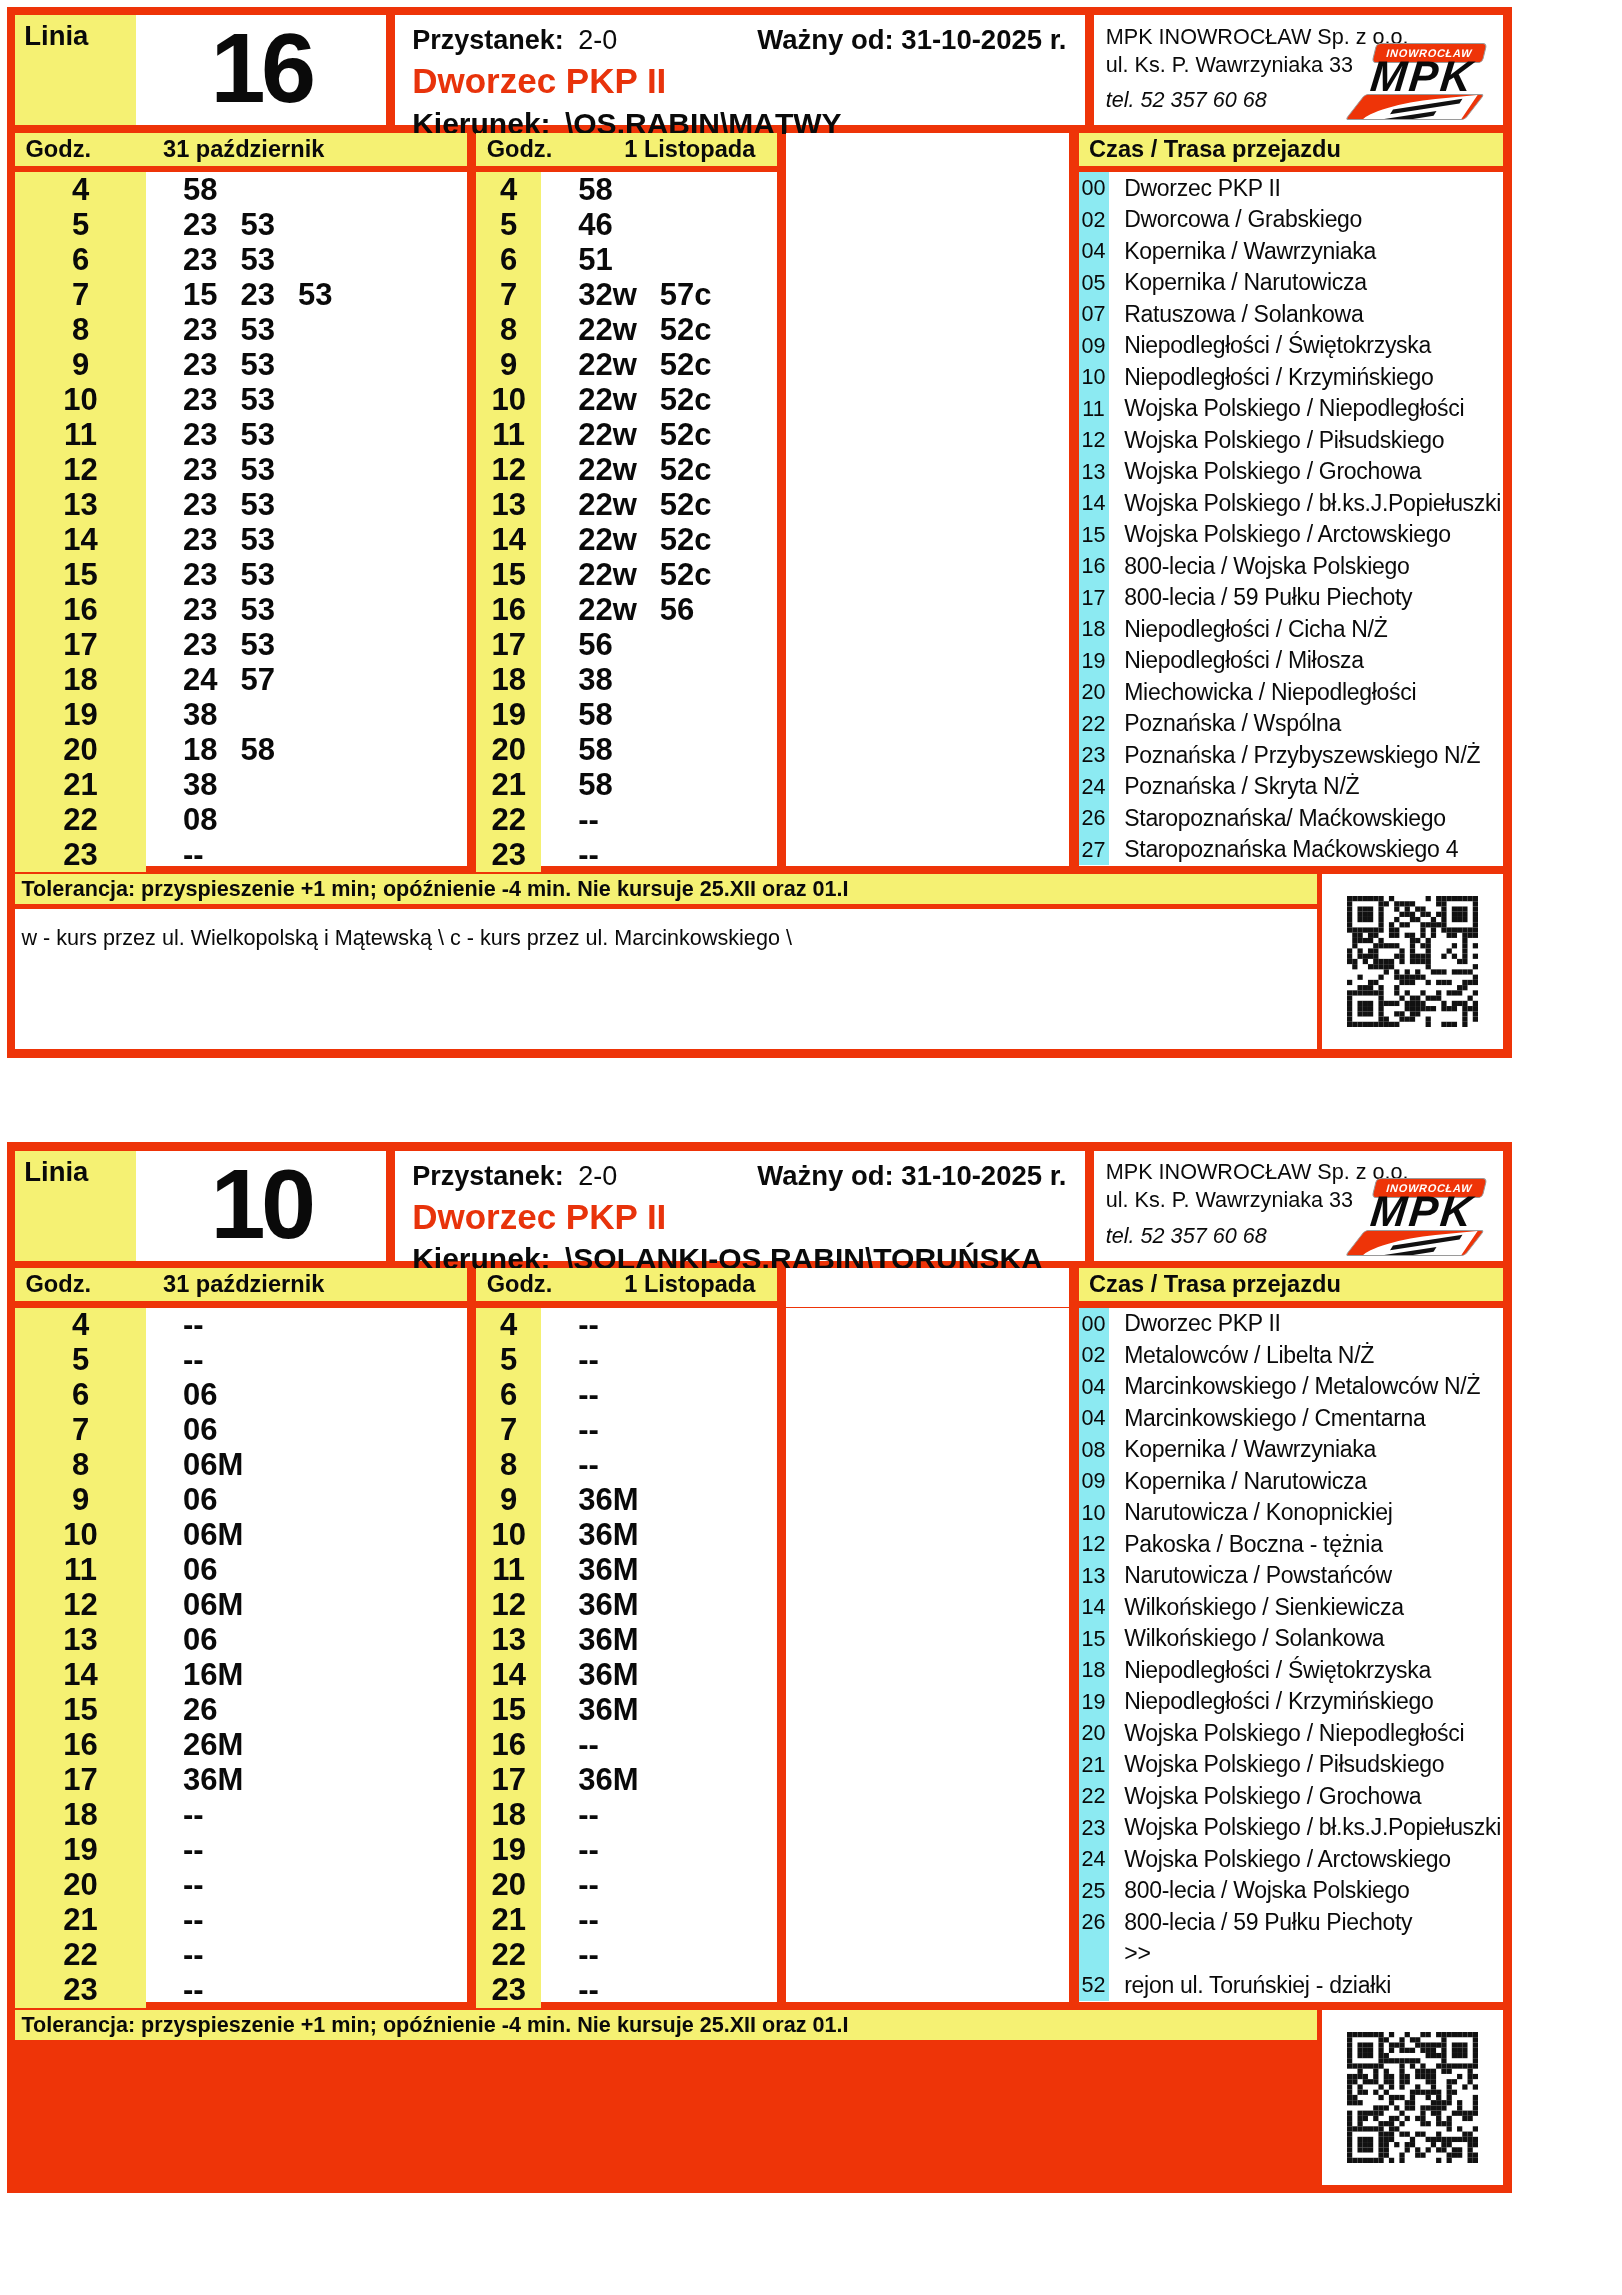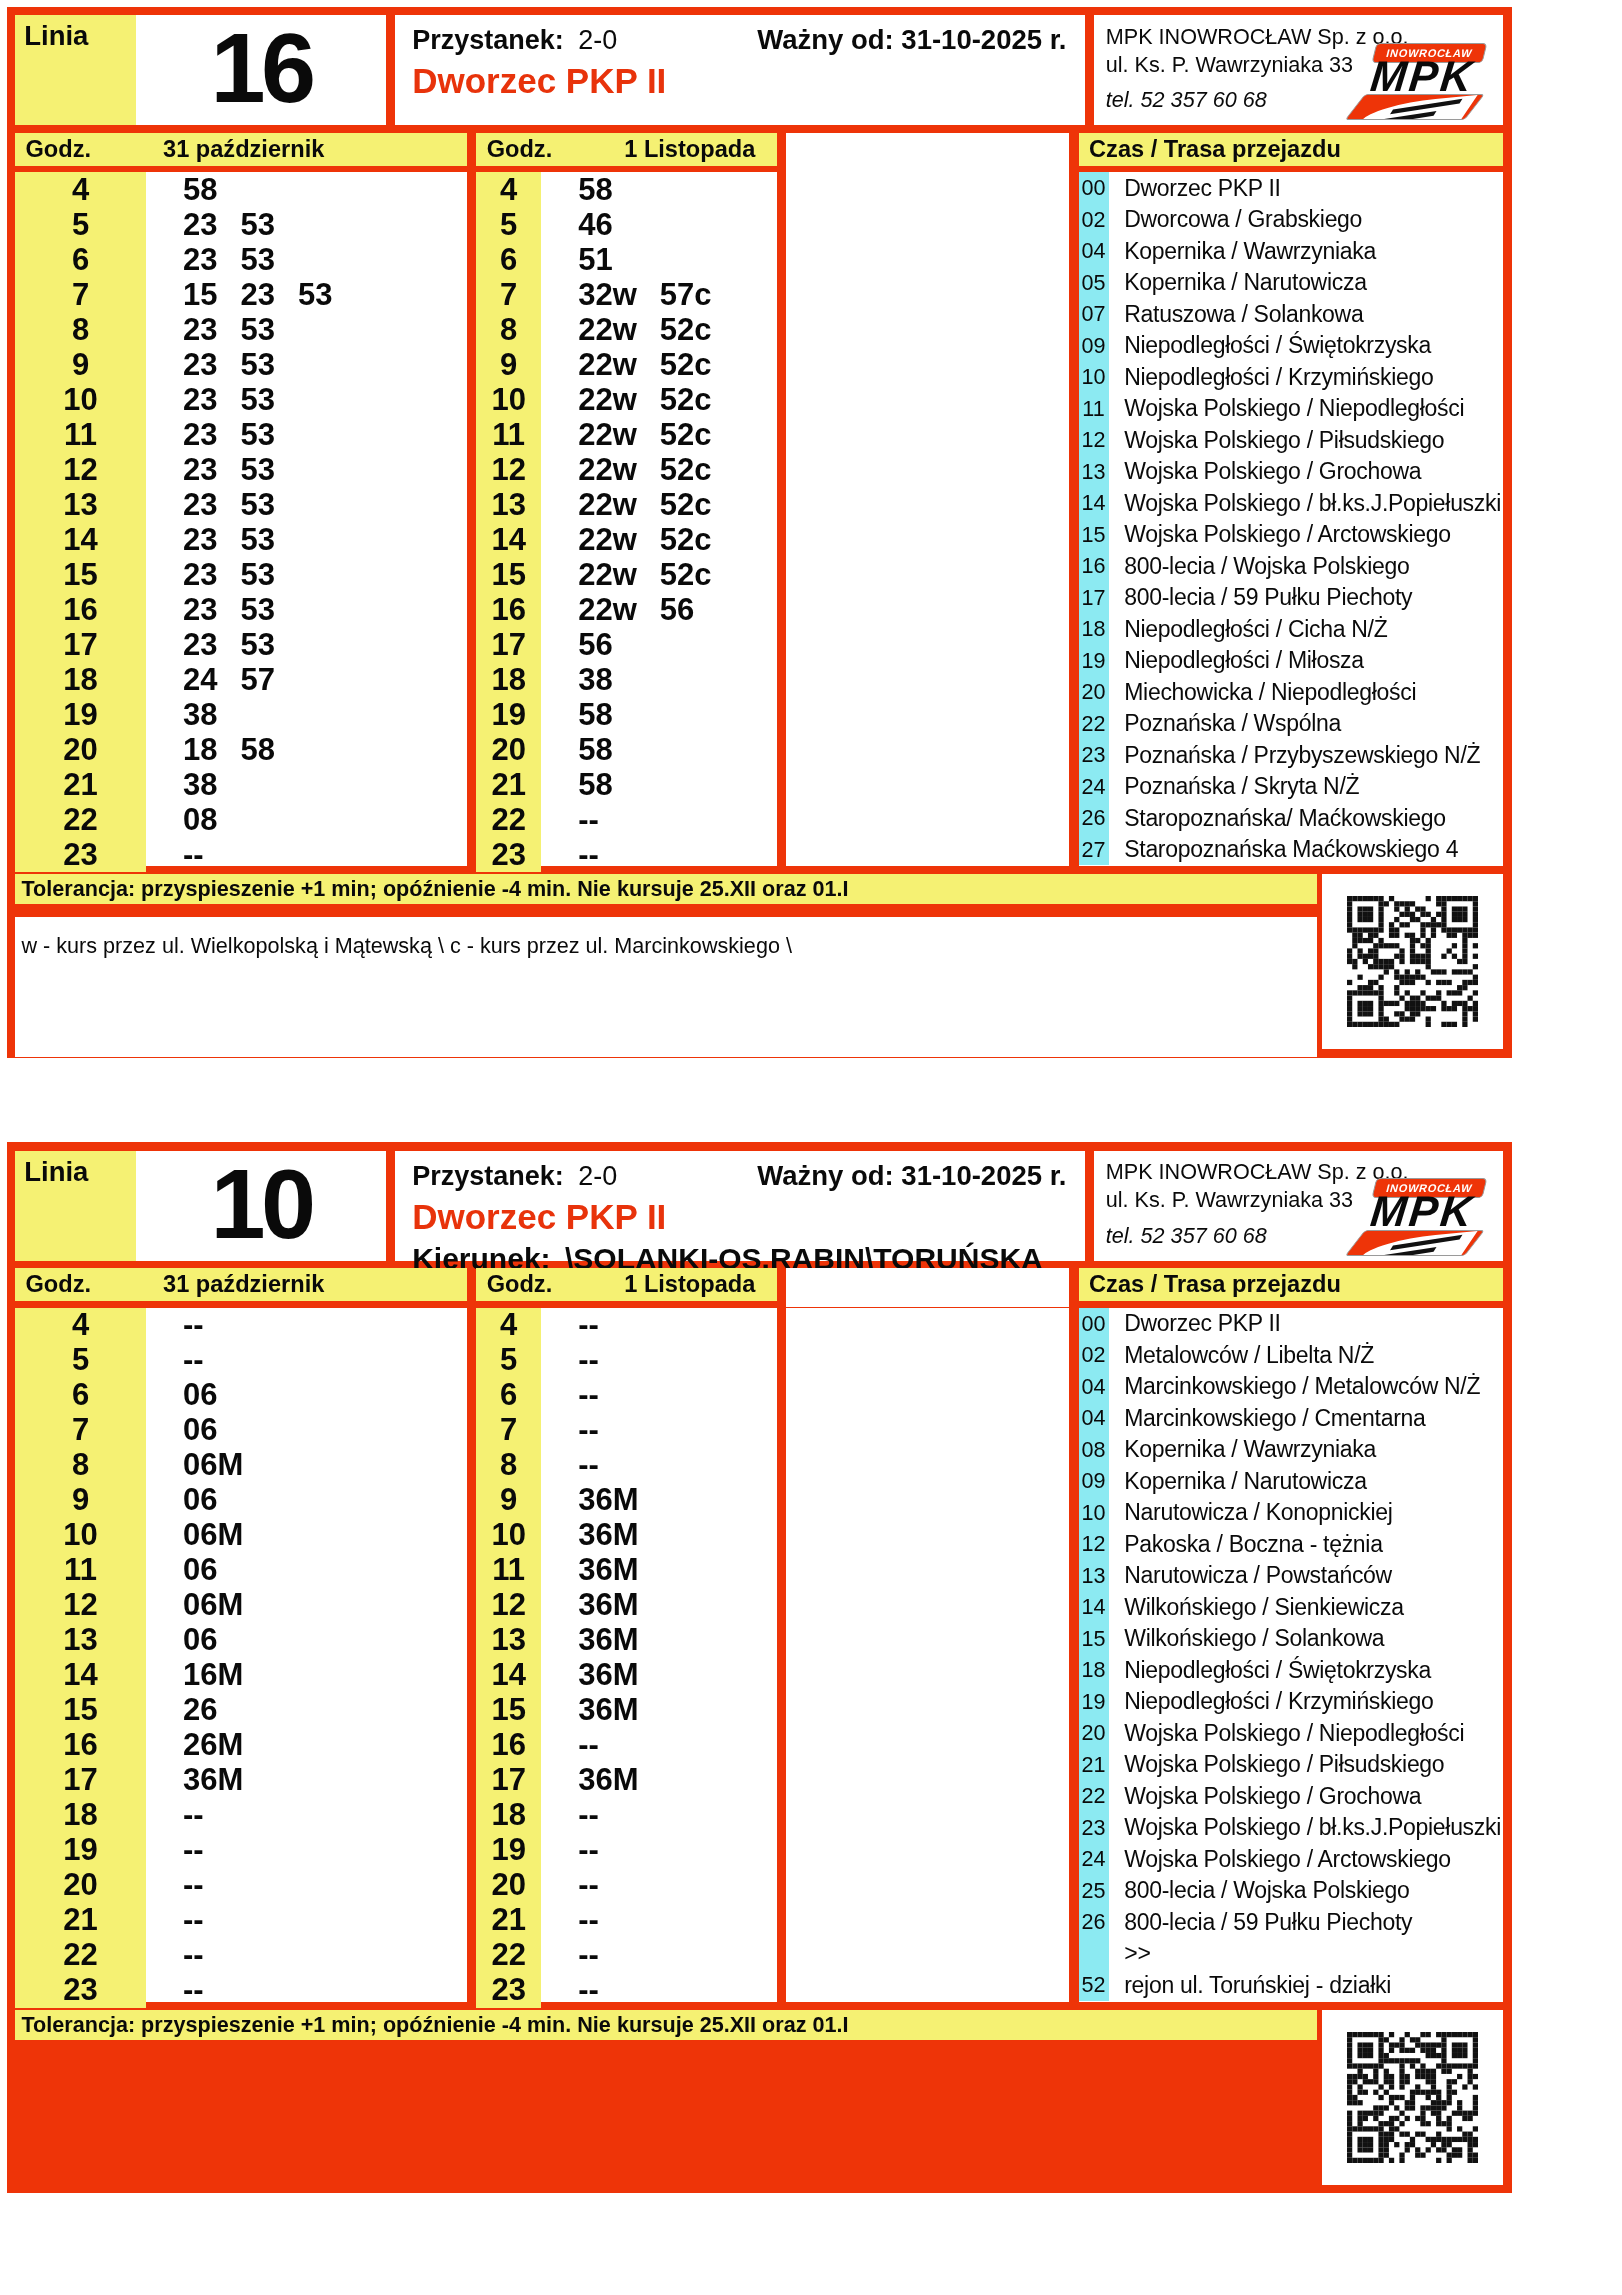--- a/index.html
+++ b/index.html
@@ -57,41 +57,44 @@
   .tp-mid .hour-cell{width:65px;}
   .min-cell{flex:1;font-weight:bold;font-size:31px;display:flex;align-items:center;padding-left:37px;word-spacing:14.4px;white-space:nowrap;}
   .route-panel{background:#fff;display:flex;flex-direction:column;flex:1;}
   .rrow{display:flex;height:31.5px;flex:none;}
   .rtime{width:30px;flex:none;background:var(--cyan);font-size:21.6px;display:flex;align-items:center;justify-content:center;}
   .rname{flex:1;display:flex;align-items:center;padding-left:15.7px;font-size:23px;white-space:nowrap;letter-spacing:-0.3px;}
 
   
   .tol-bar{margin-top:7.9px;width:1302px;height:30px;background:var(--yellow);font-weight:bold;font-size:21.6px;display:flex;align-items:center;padding-left:6.5px;box-sizing:border-box;}
   .foot-row{position:relative;margin-top:5.2px;height:140px;}
-  .notes-box{position:absolute;left:0;top:8px;width:1302px;height:140px;background:#fff;font-size:21.6px;padding:15.7px 0 0 6.5px;box-sizing:border-box;}
+  .notes-box{position:absolute;left:0;top:0;width:1302px;height:140px;background:#fff;font-size:21.6px;padding:15.7px 0 0 6.5px;box-sizing:border-box;}
   .qr-box{position:absolute;right:0;top:-35px;width:181px;height:175px;background:#fff;display:flex;align-items:center;justify-content:center;}
   .qr-box svg{display:block;}
 </style>
 </head>
 <body>
 
 <div class="sheet" id="t1">
   <div class="hdr-row">
     <div class="line-cell">
       <div class="line-label-box">Linia</div>
       <div class="line-number">16</div>
     </div>
     <div class="info-cell">
       <div class="info-top">
         <span>
           <span class="stop-label">Przystanek:</span><span class="stop-value">2-0</span>
         </span>
         <span class="valid-line">Ważny od: 31-10-2025 r.</span>
       </div>
       <div class="stop-name">Dworzec PKP II</div>
+      <div class="dir-line">
+        <span class="dir-label">Kierunek:</span><span class="dir-value">\OS.RĄBIN\MĄTWY</span>
+      </div>
     </div>
     <div class="company-cell">
       <div>MPK INOWROCŁAW Sp. z o.o.</div>
       <div>ul. Ks. P. Wawrzyniaka 33</div>
       <div class="company-phone">tel. 52 357 60 68</div>
       <div class="mpk-logo">
         <div class="logo-band">INOWROCŁAW</div>
         <div class="logo-mpk">MPK</div>
         <div class="logo-road"></div>
       </div>

